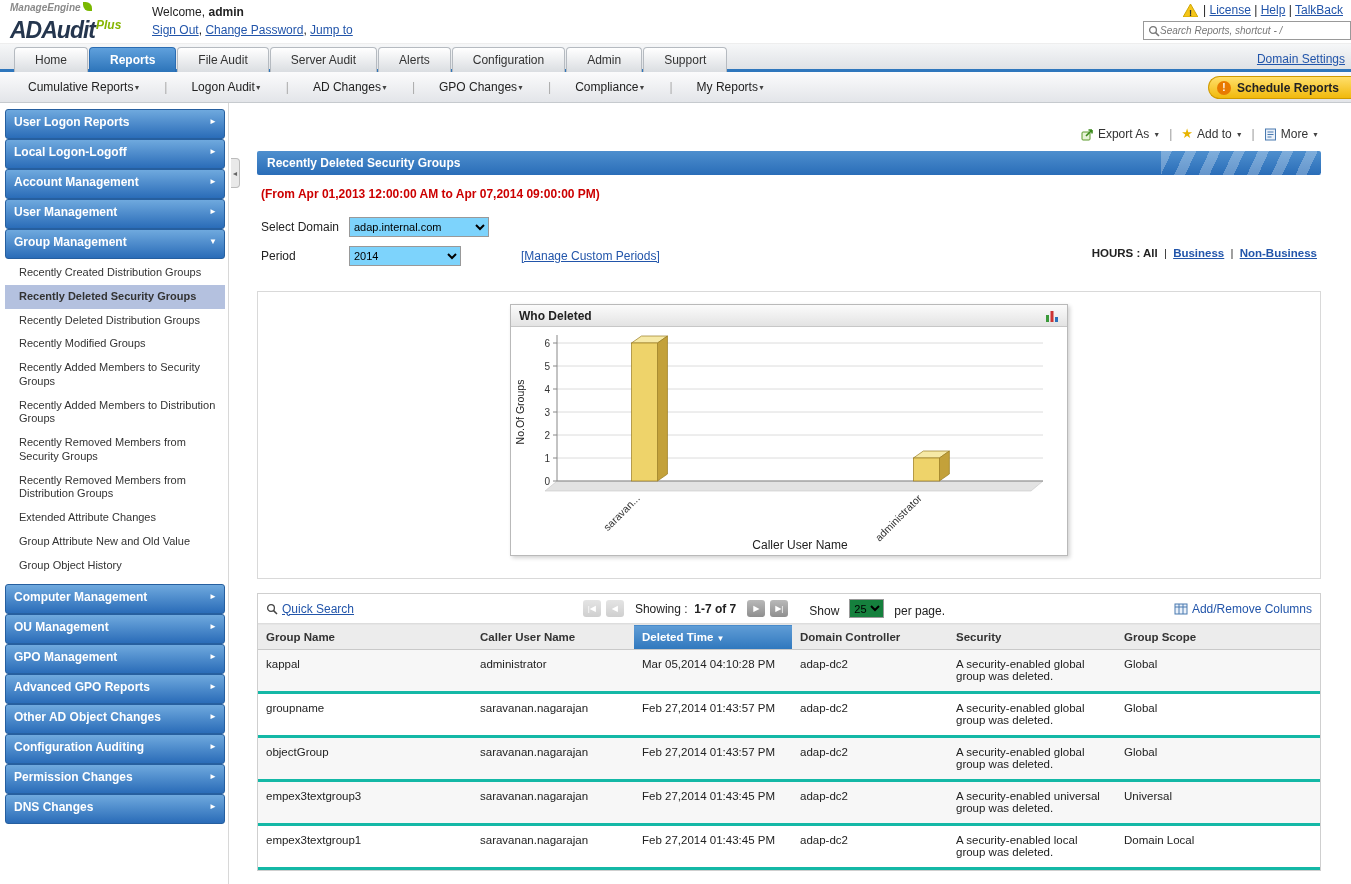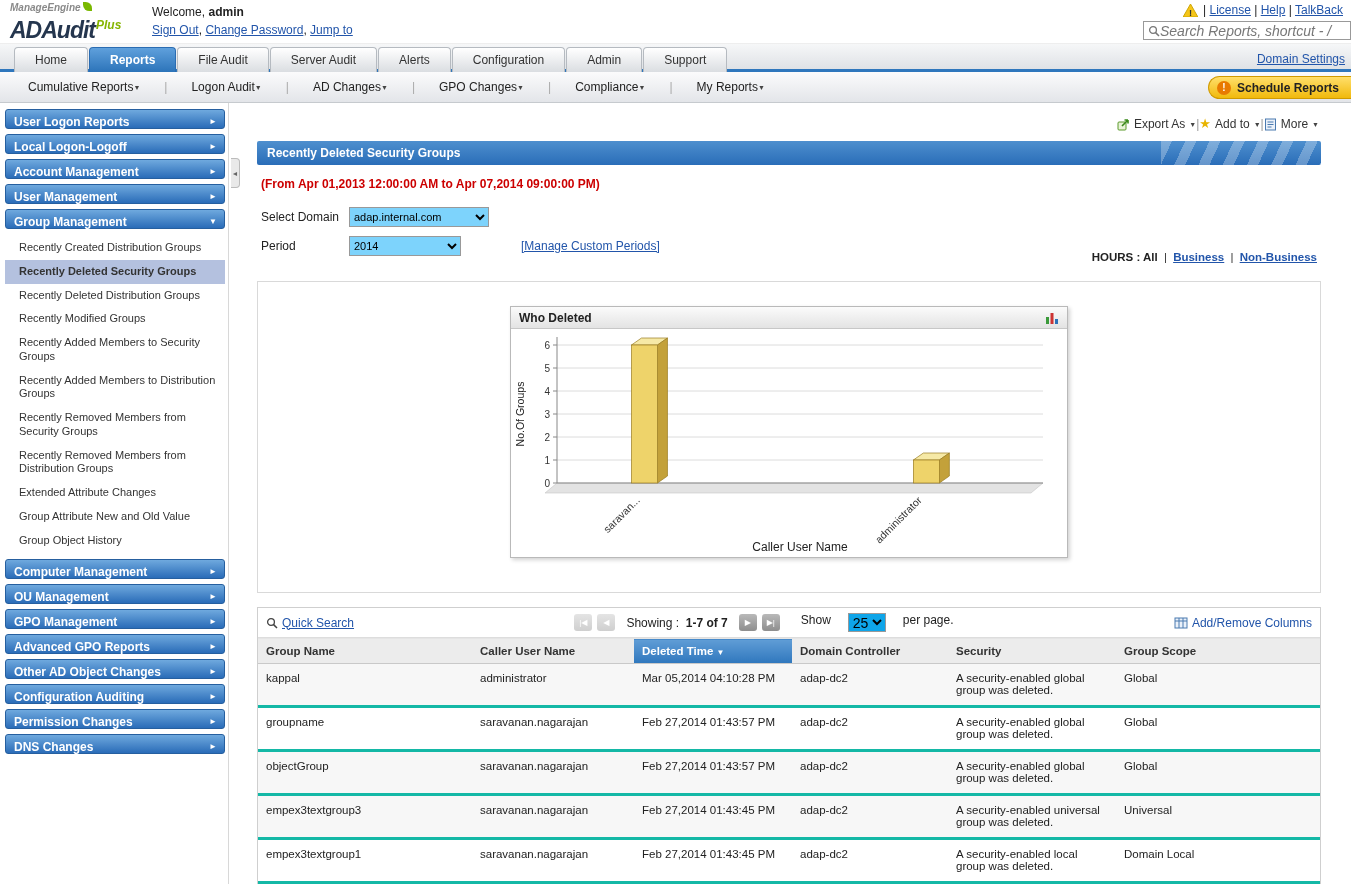--- a/index.html
+++ b/index.html
@@ -13,82 +13,82 @@
 .logo{position:absolute;left:10px;top:2px;cursor:default}
 .logo-top{font-size:10px;color:#8a8a8a;font-weight:bold;font-style:italic;line-height:11px}
 .leaf{display:inline-block;width:9px;height:9px;background:#7ab800;border-radius:0 70% 0 70%;margin-left:2px}
 .logo-main{font-size:23px;font-weight:bold;font-style:italic;color:#25364e;line-height:24px;letter-spacing:-1px}
 .logo-plus{font-size:12px;color:#86b500;vertical-align:super;margin-left:1px;letter-spacing:0}
 .welcome-block{position:absolute;left:152px;top:5px}
 .session-links{margin-top:4px}
 .header-right{position:absolute;right:0;top:0;text-align:right}
 .utility-row{padding:3px 8px 4px;display:flex;align-items:center;justify-content:flex-end;gap:5px}
 .search-box{width:208px;height:19px;border:1px solid #999;display:flex;align-items:center;padding:0 4px;background:#fff}
-.search-box input{border:none;outline:none;flex:1;font-size:14px;font-style:italic;color:#444;font-family:inherit;background:transparent}
+.search-box input{border:none;outline:none;flex:1;font-size:10px;font-style:italic;color:#444;font-family:inherit;background:transparent}
 .search-box input::placeholder{color:#777;font-style:italic}
 
 
 .tab-row{height:28px;background:linear-gradient(#f6f7f8,#dfe2e6);border-bottom:3px solid #2f77bd;padding-left:14px;position:relative;white-space:nowrap}
 .tab{display:inline-block;padding:0 20px;height:26px;line-height:25px;margin:3px 1px 0 0;border:1px solid #b5bac0;border-bottom:none;border-radius:4px 4px 0 0;background:linear-gradient(#ffffff,#d9dce0);font-size:12px;color:#333;cursor:pointer;vertical-align:bottom}
 .tab.active{background:linear-gradient(#5fa0dc,#2a72b8);color:#fff;font-weight:bold;border-color:#2a6cb2}
 .domain-settings{position:absolute;right:6px;top:8px}
 
 
 .nav2{height:31px;background:linear-gradient(#fbfbfc,#e3e5e9);border-bottom:1px solid #c6cace;display:flex;align-items:center;padding-left:4px;position:relative}
 .nav-item{padding:0 24px;color:#222;cursor:pointer;display:flex;align-items:center;}
 .caret{font-size:7px;color:#444}
 .nav-pipe{color:#aaa}
 .schedule-btn{position:absolute;right:0;top:4px;height:23px;border:1px solid #d09a00;border-right:none;border-radius:12px 0 0 12px;background:linear-gradient(#ffdf6b,#f1b90c);font-weight:bold;font-size:12px;color:#222;display:flex;align-items:center;gap:6px;padding:0 12px 0 8px;cursor:pointer;font-family:inherit}
 .sched-icon{width:14px;height:14px;border-radius:50%;background:#e87a00;color:#fff;font-weight:bold;font-size:10px;line-height:14px;text-align:center;display:inline-block}
 
 
 .content{display:flex;height:822px;position:relative}
 .sidebar{width:229px;flex:none;padding:6px 3px 0 5px;overflow:hidden;border-right:1px solid #d8d8d8;background:#fff}
-.side-header{height:20px;line-height:24px;margin-bottom:5px;background:linear-gradient(#6fa9de,#2a6cb8);border:1px solid #265f9f;border-radius:3px;color:#fff;font-weight:bold;font-size:12px;padding:0 8px;position:relative;cursor:pointer}
+.side-header{height:30px;line-height:24px;background:linear-gradient(#6fa9de,#2a6cb8);border:1px solid #265f9f;border-radius:3px;color:#fff;font-weight:bold;font-size:12px;padding:0 8px;position:relative;cursor:pointer}
 .side-arrow{position:absolute;right:7px;top:0;font-size:8px}
 .side-list{padding:2px 0 7px}
 .side-item{padding:5px 4px 5px 14px;font-size:11px;color:#333;cursor:pointer;line-height:1.25}
 .side-item.selected{background:#b4c1df;font-weight:bold}
 .collapse-handle{position:absolute;left:231px;top:55px;width:9px;height:30px;background:#e9e9e9;border:1px solid #bbb;border-left:none;border-radius:0 4px 4px 0;font-size:7px;color:#666;display:flex;align-items:center;justify-content:center;cursor:pointer}
 
 
 .main{flex:1;padding:0 30px 0 28px;min-width:0}
-.toolbar{padding:14px 2px 10px;color:#333;display:flex;justify-content:flex-end;align-items:center;}
+.toolbar{padding:24px 2px 10px;color:#333;display:flex;justify-content:flex-end;align-items:center;gap:9px}
 .tool{display:inline-flex;align-items:center;gap:4px;cursor:pointer}
 .tpipe{color:#999}
 .star{color:#e8b400;font-size:13px;line-height:12px}
 
 .title-bar{height:24px;line-height:24px;background:linear-gradient(#4e8fce,#2a6db8);color:#fff;font-weight:bold;font-size:12px;padding:0 10px;position:relative;overflow:hidden;border-radius:2px}
 .title-bar::after{content:"";position:absolute;right:0;top:0;width:160px;height:100%;background:repeating-linear-gradient(115deg,rgba(255,255,255,.28) 0 10px,rgba(255,255,255,0) 10px 22px)}
 .date-range{color:#c00;font-weight:bold;padding:12px 4px 2px}
 
 .filters{position:relative;padding:14px 4px 4px}
 .frow{margin-bottom:9px;display:flex;align-items:center}
 .flabel{width:88px}
 .fselect{width:140px;height:20px;font-size:11px;border:1px solid #999;font-family:inherit;background:#7dd3fc}
 .fselect.small{width:112px;margin-right:0}
 .mcp{margin-left:60px}
-.hours{position:absolute;right:4px;top:58px;font-size:11.5px}
+.hours{position:absolute;right:4px;top:44px;font-size:11.5px}
 .hpipe{color:#333;margin:0 3px}
 .hlink.b{font-weight:bold}
 
 .chart-outer{border:1px solid #d9d9d9;margin-top:12px;padding:12px 0 22px;background:#fff}
-.chart-panel{width:558px;margin:12px auto;border:1px solid #b9b9b9;box-shadow:2px 2px 4px rgba(0,0,0,.18);background:#fff}
+.chart-panel{width:558px;margin:0 auto;border:1px solid #b9b9b9;box-shadow:2px 2px 4px rgba(0,0,0,.18);background:#fff}
 .chart-header{height:22px;display:flex;align-items:center;justify-content:space-between;padding:0 8px;background:linear-gradient(#fbfbfb,#e3e3e3);border-bottom:1px solid #c7c7c7;font-weight:bold;font-size:12px}
 .chart-svg{display:block;font-family:inherit}
 
 .table-box{border:1px solid #cfcfcf;margin:14px 0 0;background:#fff}
 .table-controls{display:flex;align-items:center;padding:5px 8px;border-bottom:1px solid #ddd}
 .qs{display:flex;align-items:center;gap:4px;cursor:pointer}
 .pager{flex:1;display:flex;align-items:center;justify-content:center;gap:5px}
 .pbtn{min-width:18px;height:17px;padding:0 3px;border-radius:3px;background:linear-gradient(#b9b9b9,#8e8e8e);color:#fff;font-size:8px;line-height:17px;text-align:center;cursor:pointer}
 .pbtn.dis{background:linear-gradient(#e4e4e4,#cfcfcf);cursor:default}
 .showing{margin:0 6px}
-.showsel{margin-left:16px;display:inline-flex;align-items:flex-start;gap:17px}
-.showsel select{height:19px;font-size:14px;border:1px solid #999;font-family:inherit;background:#0ea5e9}
+.showsel{margin-left:16px;display:inline-flex;align-items:flex-end;gap:10px}
+.showsel select{height:19px;font-size:11px;border:1px solid #999;font-family:inherit;background:#15803d}
 .arc{display:flex;align-items:center;gap:4px;cursor:pointer}
 
 .grid{width:100%;border-collapse:collapse;table-layout:fixed;font-size:11.5px}
 .grid th{background:#ececec;text-align:left;font-weight:bold;color:#333;padding:6px 8px;border-bottom:1px solid #c9c9c9;border-top:1px solid #e5e5e5;cursor:pointer}
 .grid th.sorted{background:linear-gradient(#609dd6,#2f77bd);color:#fff}
 .sort-arrow{font-size:8px;margin-left:3px}
 .grid td{padding:8px 8px 9px;border-bottom:3px solid #14b8a6;vertical-align:top;word-wrap:break-word;color:#222}
 .grid tr.alt td{background:#f7f7f7}
 </style>
 </head>

